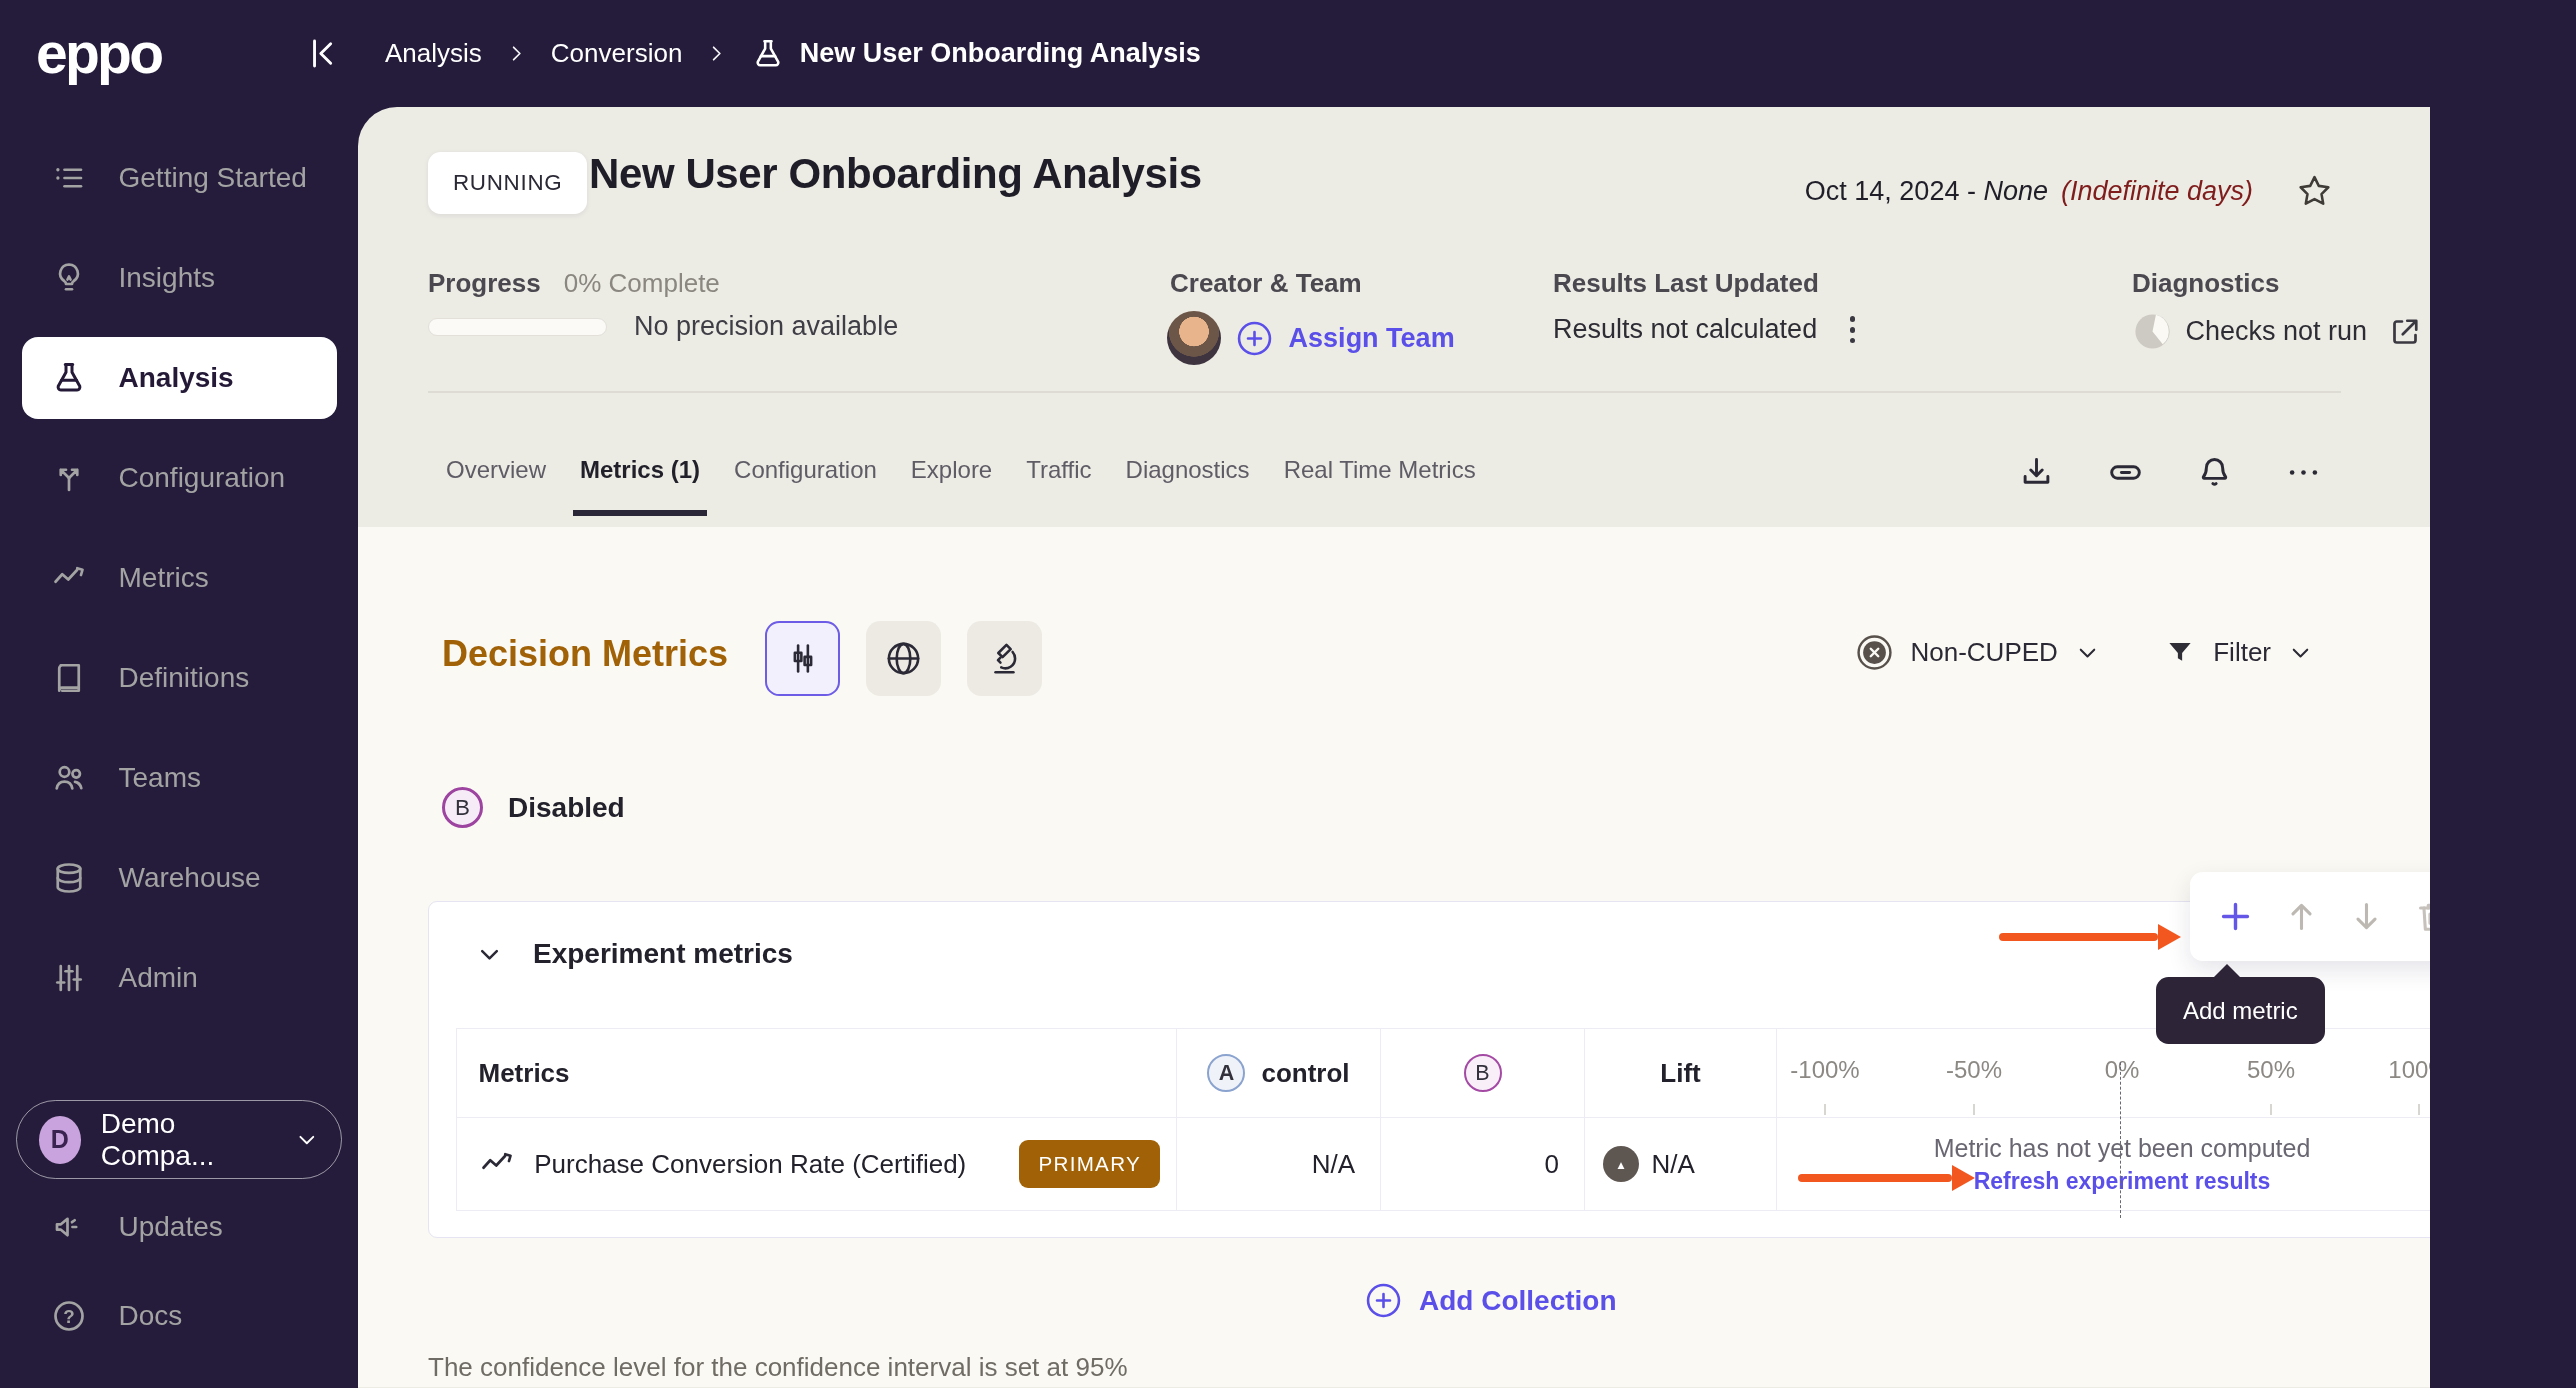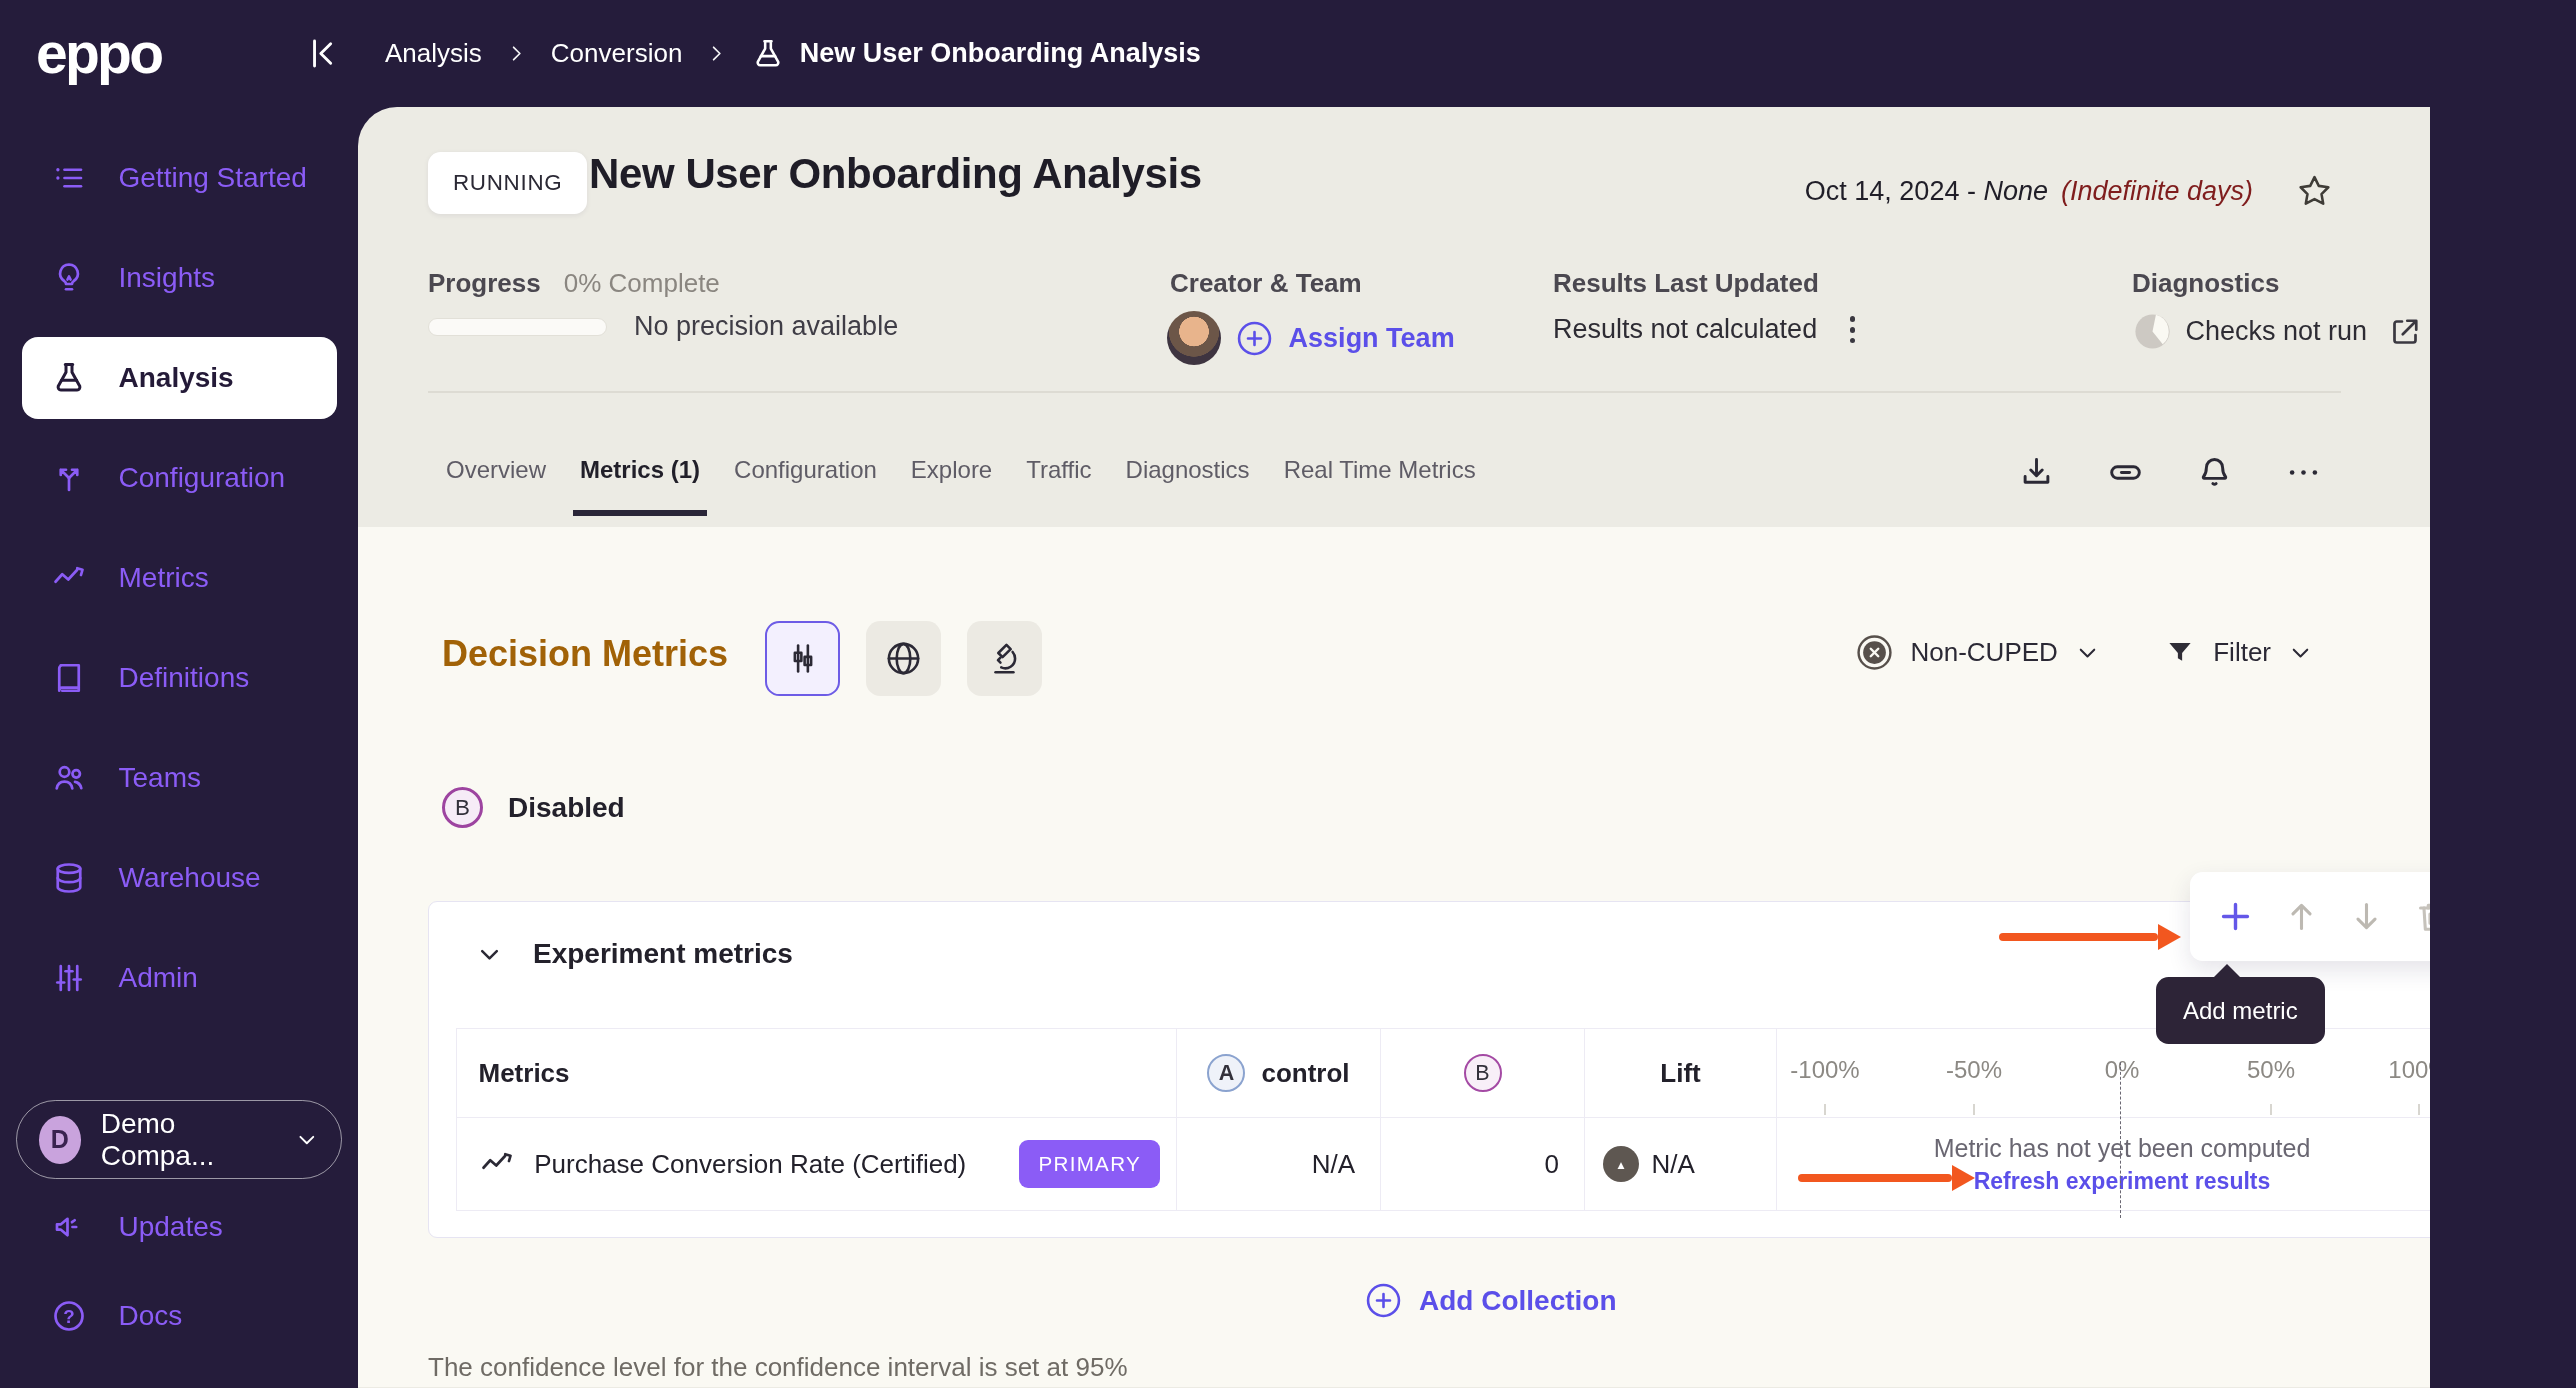--- a/index.html
+++ b/index.html
@@ -19,21 +19,21 @@
   .collapse-btn { position:absolute; left:302px; top:32px; width:43px; height:43px; color:#fff; cursor:pointer; }
   .breadcrumb { position:absolute; left:385px; top:0; height:107px; display:flex; align-items:center; gap:23px; font-size:26px; }
   .crumb { color:#fff; cursor:pointer; }
   .crumb-sep { width:23px; height:23px; color:#fff; opacity:.95; }
   .crumb-current { display:flex; align-items:center; gap:14.3px; font-weight:700; font-size:27px; }
   .crumb-current .ic { width:34px; height:34px; }
 
   
   .sidebar { position:absolute; top:107px; left:0; width:358px; bottom:0; background:#251C3B; }
   .side-item { display:flex; align-items:center; gap:32px; height:82px; margin:18px 21.5px 0; padding:0 29px;
-    border-radius:16px; font-size:28px; font-weight:500; color:#8b5cf6; cursor:pointer; }
+    border-radius:16px; font-size:28px; font-weight:500; color:#a3a3a3; cursor:pointer; }
   .side-item:first-child { margin-top:30px; }
   .side-item.active { background:#fff; color:#241A38; font-weight:700; }
   .workspace-pill { display:flex; align-items:center; gap:19.7px; height:79px; margin:81px 16px 0; padding:0 21.5px;
     border:1.8px solid rgba(255,255,255,.55); border-radius:41px; color:#fff; font-size:28px; font-weight:500; cursor:pointer; }
   .ws-avatar { width:48px; height:48px; border-radius:50%; background:#C9A3DD; color:#3A2350; font-weight:700; font-size:25px;
     display:flex; align-items:center; justify-content:center; }
   .ws-chevron { margin-left:auto; width:29px; height:29px; }
   .side-bottom .side-item { margin-top:7.2px; }
 
   
@@ -132,21 +132,21 @@
   .th-b { justify-content:center; padding-right:0; }
   .th-lift { font-size:26px; font-weight:700; color:#23212B; }
   .v-circle { width:38px; height:38px; border-radius:50%; display:flex; align-items:center; justify-content:center; font-size:21.5px; color:#33313B; }
   .v-a { border:2.7px solid #8BA3CF; background:#EFF2F9; }
   .v-b { border:2.7px solid #A44AA4; background:#F8EFF8; }
   .axis-label { position:absolute; top:27px; transform:translateX(-50%); font-size:24px; color:#8C8984; white-space:nowrap; }
   .axis-tick { position:absolute; bottom:1.8px; width:1.8px; height:11.6px; background:#D8D6D0; }
 
   .row-name { gap:19.7px; padding-left:21.5px; font-size:26px; color:#23212B; cursor:pointer; }
   .row-name .ic { width:36px; height:36px; flex:none; color:#2B2935; }
-  .primary-badge { margin-left:auto; margin-right:16px; background:#8b5cf6; color:#fff; font-size:20.6px; letter-spacing:1.3px;
+  .primary-badge { margin-left:auto; margin-right:16px; background:#a16207; color:#fff; font-size:20.6px; letter-spacing:1.3px;
     border-radius:9px; padding:11.6px 19px; }
   .cell-val { font-size:26px; color:#23212B; }
   .lift-cell { justify-content:flex-start; padding-left:18px; gap:12.5px; }
   .lift-circle { width:36px; height:36px; border-radius:50%; background:#5E5751; color:#fff; display:flex; align-items:center; justify-content:center; font-size:11.6px; }
   .chart-msg { position:absolute; left:345px; top:16px; transform:translateX(-50%); font-size:25px; color:#6A6772; white-space:nowrap; }
   .chart-link { position:absolute; left:345px; top:50px; transform:translateX(-50%); font-size:23px; font-weight:700; color:#5B4FE9; white-space:nowrap; cursor:pointer; }
   .zero-line { position:absolute; left:1762px; top:955px; height:156px; border-left:1.8px dashed #6A6772; z-index:3; }
 
   .add-collection { position:absolute; left:1006px; top:1174px; display:flex; align-items:center; gap:16px;
     color:#5B4FE9; font-size:28px; font-weight:700; cursor:pointer; }

